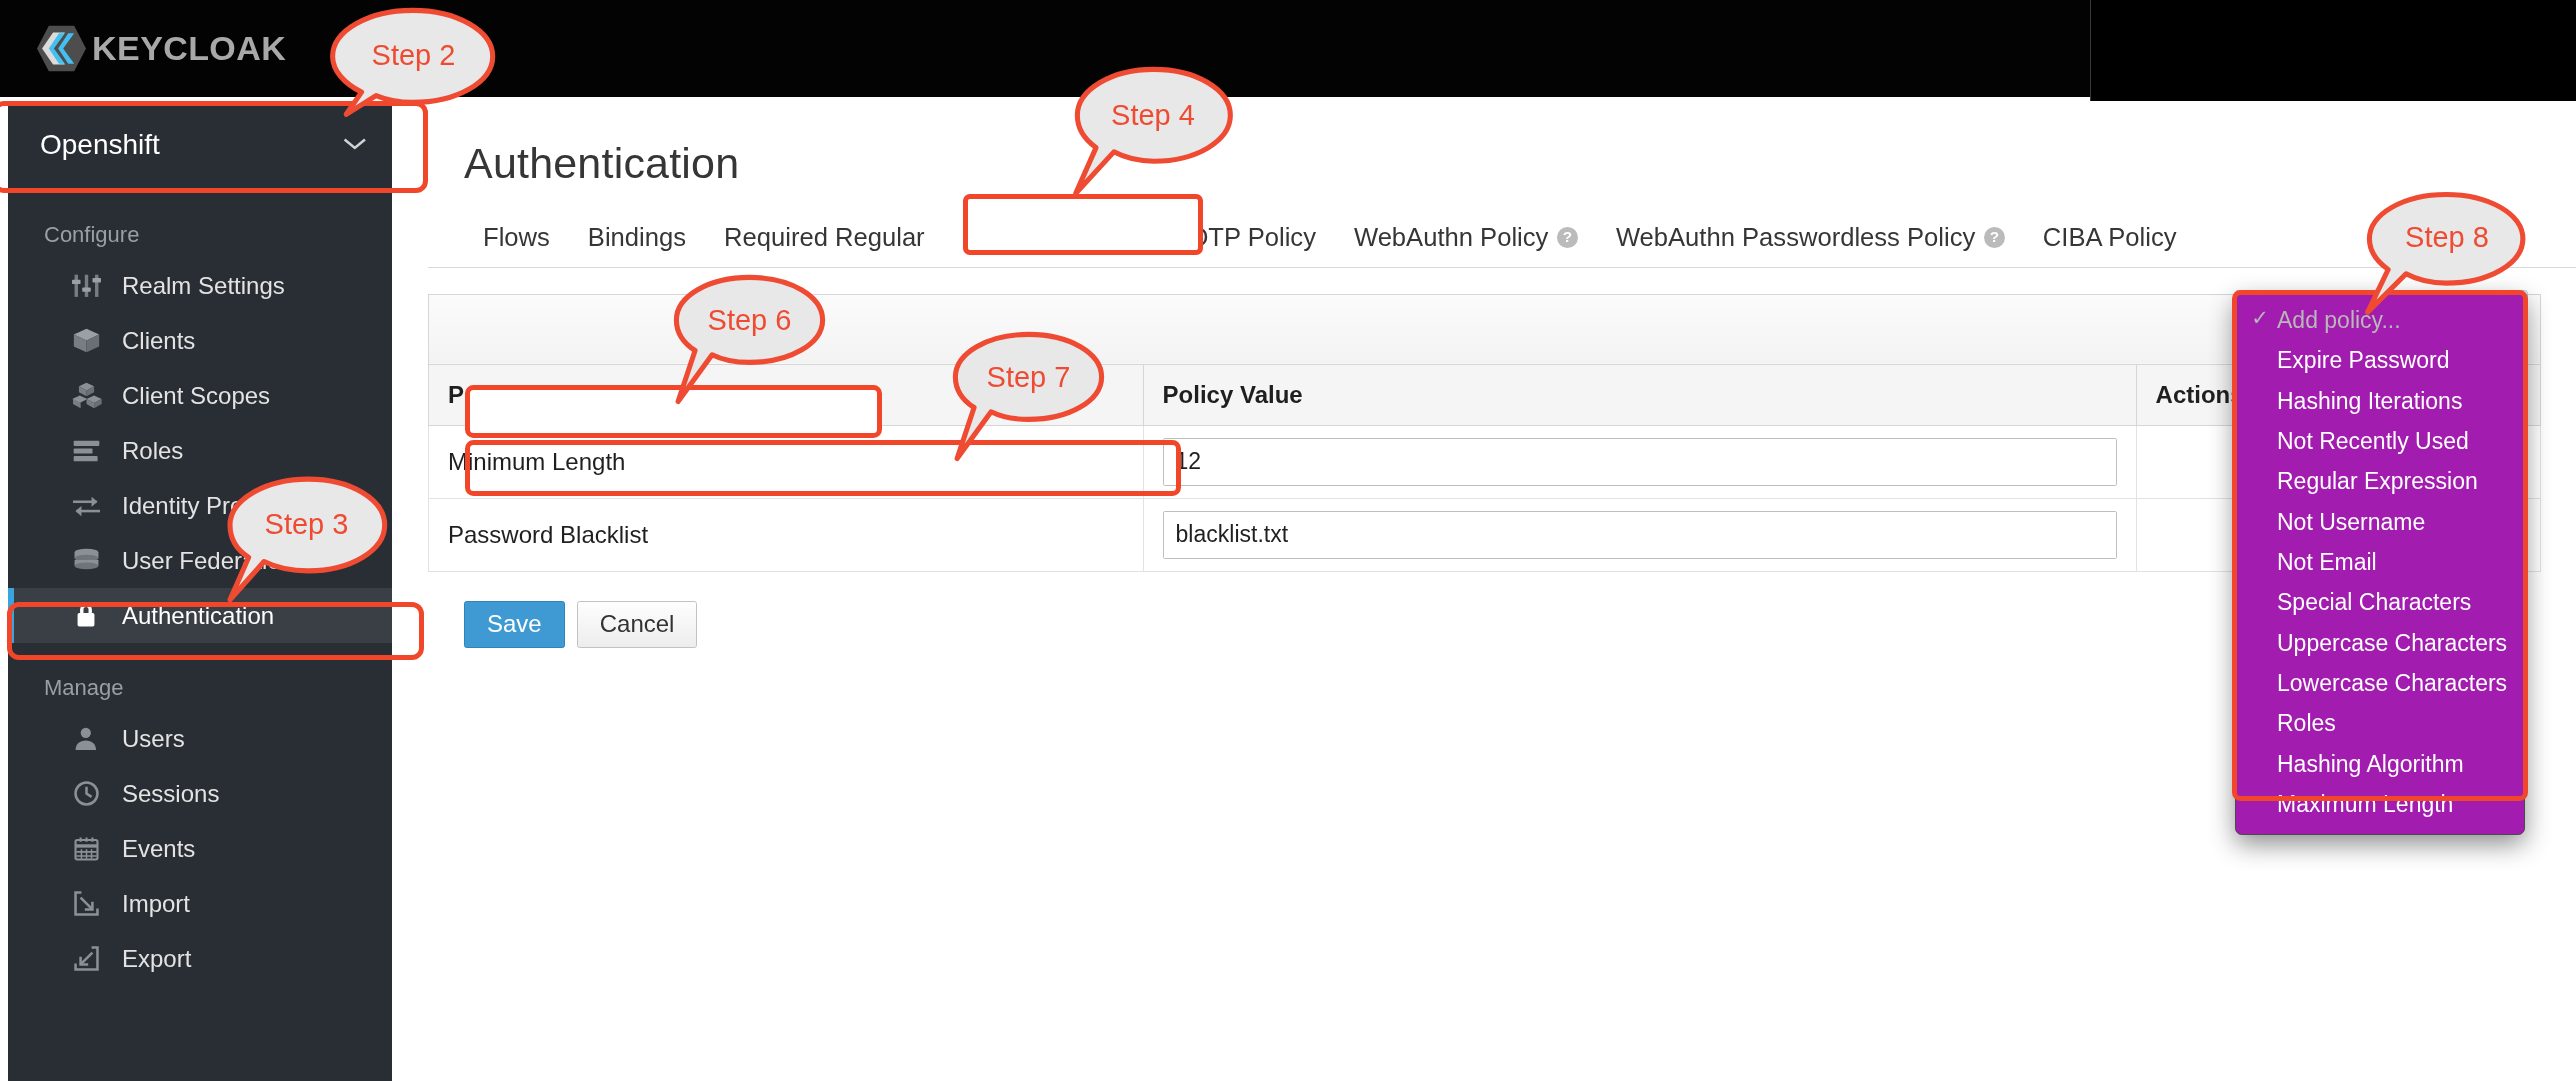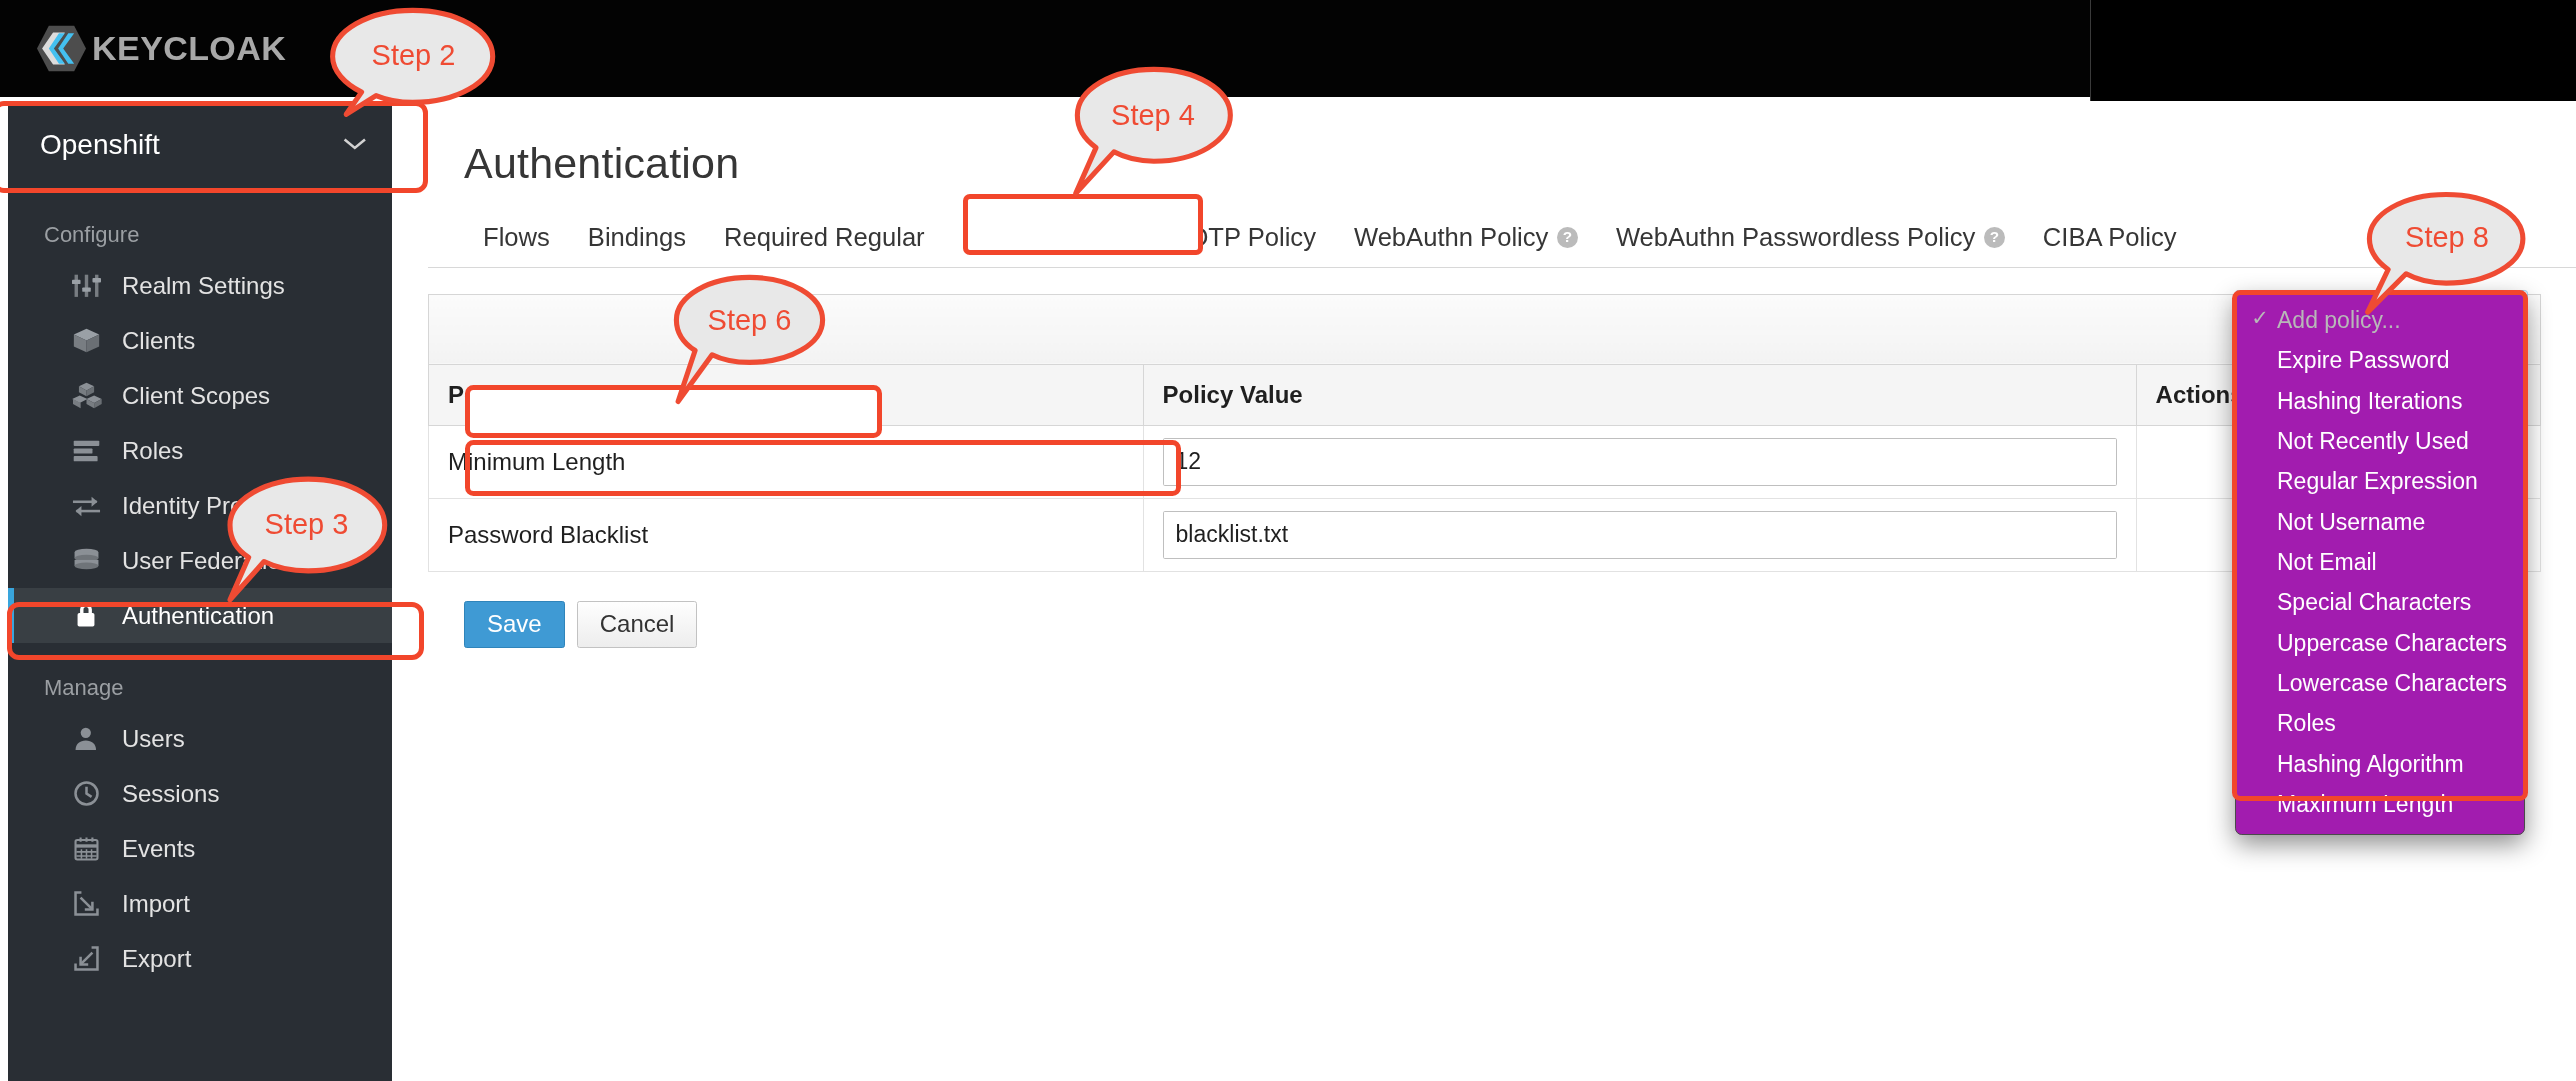--- a/index.html
+++ b/index.html
@@ -512,16 +512,22 @@
       <div class="bubble-text" style="padding-bottom:36px;">Step 8</div>
     </div>
 
     <div class="bubble" style="left:673px; top:274px; width:153px; height:136px;">
       <svg width="153" height="136" viewBox="0 0 180 160">
         <path d="M90 4 C138 4 176 26 176 54 C176 82 138 104 90 104 C73 104 58 101 46 95 L6 150 L26 90 C12 81 4 68 4 54 C4 26 42 4 90 4Z" fill="#e8e8e8" stroke="#ef4b33" stroke-width="6" stroke-linejoin="round"></path>
       </svg>
       <div class="bubble-text" style="padding-bottom:44px;">Step 6</div>
     </div>
 
+    <div class="bubble" style="left:952px; top:331px; width:153px; height:136px;">
+      <svg width="153" height="136" viewBox="0 0 180 160">
+        <path d="M90 4 C138 4 176 26 176 54 C176 82 138 104 90 104 C73 104 58 101 46 95 L6 150 L26 90 C12 81 4 68 4 54 C4 26 42 4 90 4Z" fill="#e8e8e8" stroke="#ef4b33" stroke-width="6" stroke-linejoin="round"></path>
+      </svg>
+      <div class="bubble-text" style="padding-bottom:44px;">Step 7</div>
+    </div>
   </div>
 
 </div>
 
 
 </body></html>

